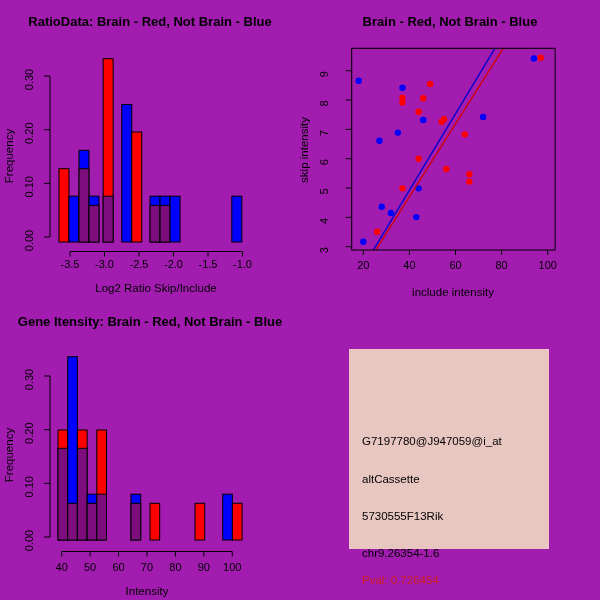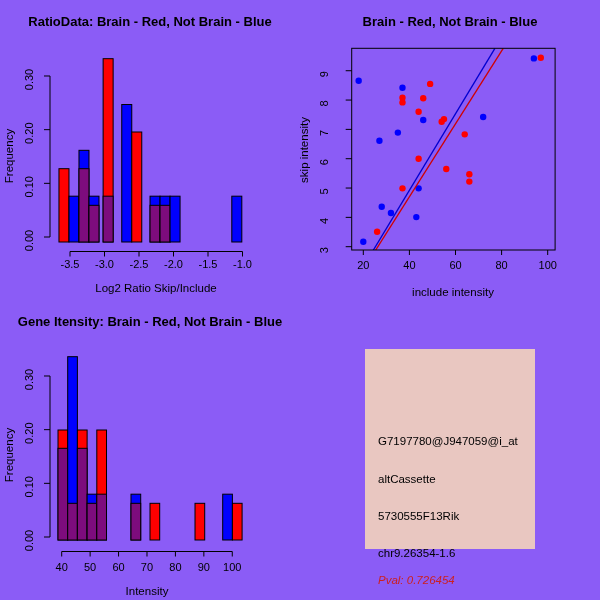--- a/index.html
+++ b/index.html
@@ -1,24 +1,24 @@
 <!DOCTYPE html>
 <html><head>
 <meta charset="utf-8">
 <style>
   html,body{margin:0;padding:0;background:#fff;}
-  #stage{position:relative;width:600px;height:600px;background:#8b5cf6;overflow:hidden;
+  #stage{position:relative;width:600px;height:600px;background:#a21caf;overflow:hidden;
          font-family:"Liberation Sans", sans-serif;}
   .panel{position:absolute;width:300px;height:300px;}
   #panel-tl{left:0;top:0;}
   #panel-tr{left:300px;top:0;}
   #panel-bl{left:0;top:300px;}
   #panel-br{left:300px;top:300px;}
   svg text{font-family:"Liberation Sans", sans-serif;}
-  #info-box{position:absolute;left:65px;top:49px;width:170px;height:200px;}
+  #info-box{position:absolute;left:49px;top:49px;width:200px;height:200px;}
   .info-line{position:absolute;left:13px;font-size:11.5px;color:#000;white-space:nowrap;}
 </style>
 </head>
 <body>
 
 <div id="stage">
   <svg id="panel-tl" class="panel" viewBox="0 0 300 300">
       <text x="150" y="26" fill="#000" font-size="13" text-anchor="middle" font-weight="bold">RatioData: Brain - Red, Not Brain - Blue</text>
       <g>
         <rect x="58.959999999999994" y="168.685" width="10.005" height="73.315" fill="#ff0000" stroke="#000" stroke-width="1"></rect>
@@ -190,16 +190,16 @@
       </g>
       <text x="147" y="295" fill="#000" font-size="11.5" text-anchor="middle">Intensity</text>
     </svg>
 
   <div id="panel-br" class="panel">
     <div id="info-box" style="background: rgb(233, 199, 193);">
       <div class="info-line" style="top:86px">G7197780@J947059@i_at</div>
       <div class="info-line" style="top:124px">altCassette</div>
       <div class="info-line" style="top:161px">5730555F13Rik</div>
       <div class="info-line" style="top:198px">chr9.26354-1.6</div>
-      <div class="info-line" style="top: 225px; color: rgb(204, 32, 32); font-style: italic;">Pval: 0.726454</div>
+      <div class="info-line" style="top: 225px; color: rgb(204, 32, 32);">Pval: 0.726454</div>
     </div>
   </div>
 </div>
 
 </body></html>

